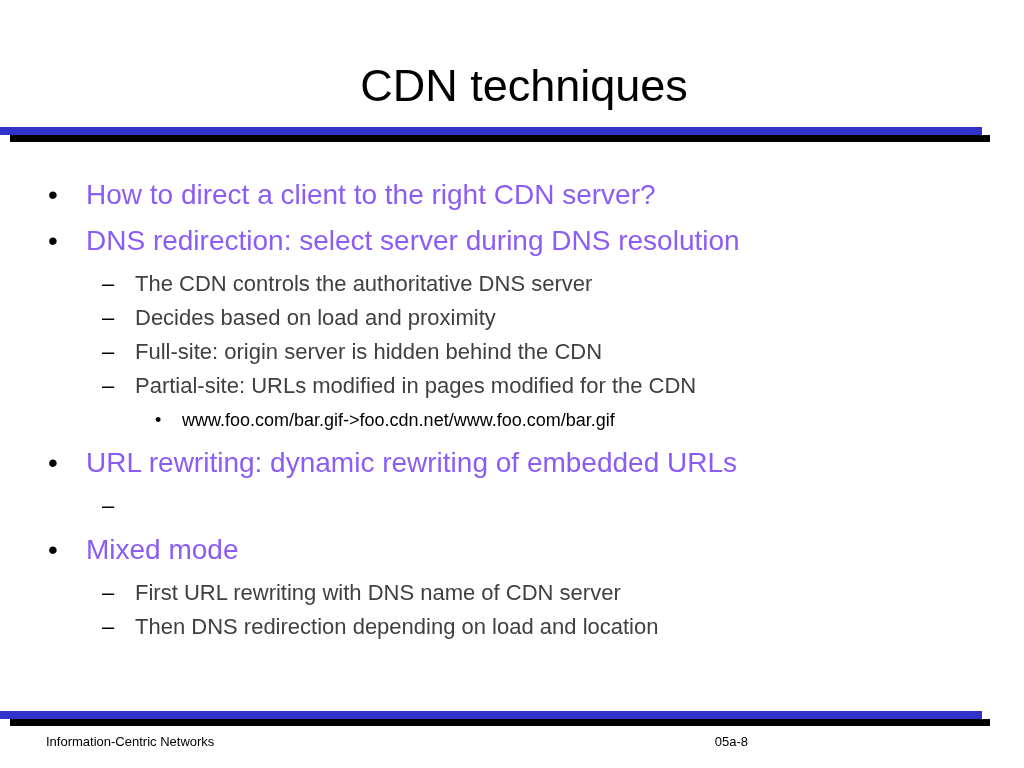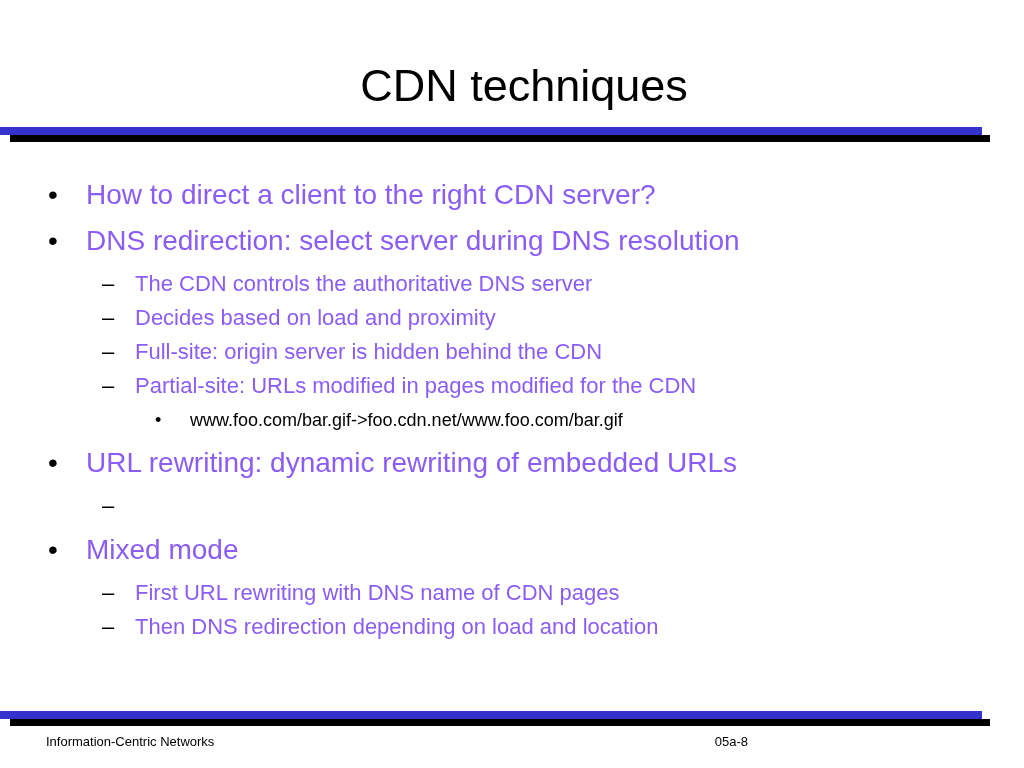--- a/index.html
+++ b/index.html
@@ -108,42 +108,41 @@
   .lvl2 .marker {
     flex: 0 0 auto;
     width: 33px;
     font-size: 22px;
     line-height: 27px;
     color: #000000;
   }
   .lvl2 .text {
     font-size: 22px;
     line-height: 27px;
-    color: #8b5cf6;
+    color: #404040;
     white-space: nowrap;
   }
 
   
   .lvl3 {
     padding-left: 155px;
     margin-bottom: 7px;
   }
   .lvl3 .marker {
     flex: 0 0 auto;
     width: 27px;
     font-size: 18px;
     line-height: 23px;
     color: #000000;
   }
   .lvl3 .text {
     font-size: 18px;
     line-height: 23px;
     color: #000000;
     white-space: nowrap;
-    margin-left: 8px;
   }
 
   
   .gap-before-lg { margin-top: 14px; }
   .gap-before-sm { margin-top: 10px; }
 
   
   .footer {
     position: absolute;
     left: 0;
@@ -230,21 +229,21 @@
       <span class="marker">–</span>
     </div>
 
     <div class="bullet lvl1 gap-before-lg">
       <span class="marker">•</span>
       <span class="text">Mixed mode</span>
     </div>
 
     <div class="bullet lvl2 gap-before-sm">
       <span class="marker">–</span>
-      <span class="text">First URL rewriting with DNS name of CDN pages</span>
+      <span class="text">First URL rewriting with DNS name of CDN server</span>
     </div>
 
     <div class="bullet lvl2">
       <span class="marker">–</span>
       <span class="text">Then DNS redirection depending on load and location</span>
     </div>
 
   </div>
 
   <div class="rule-group bottom">

